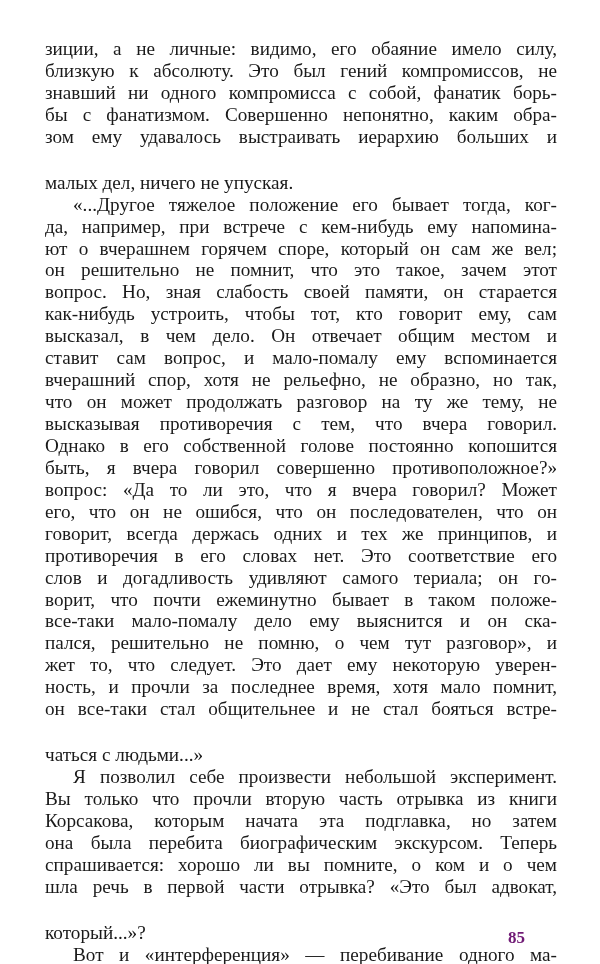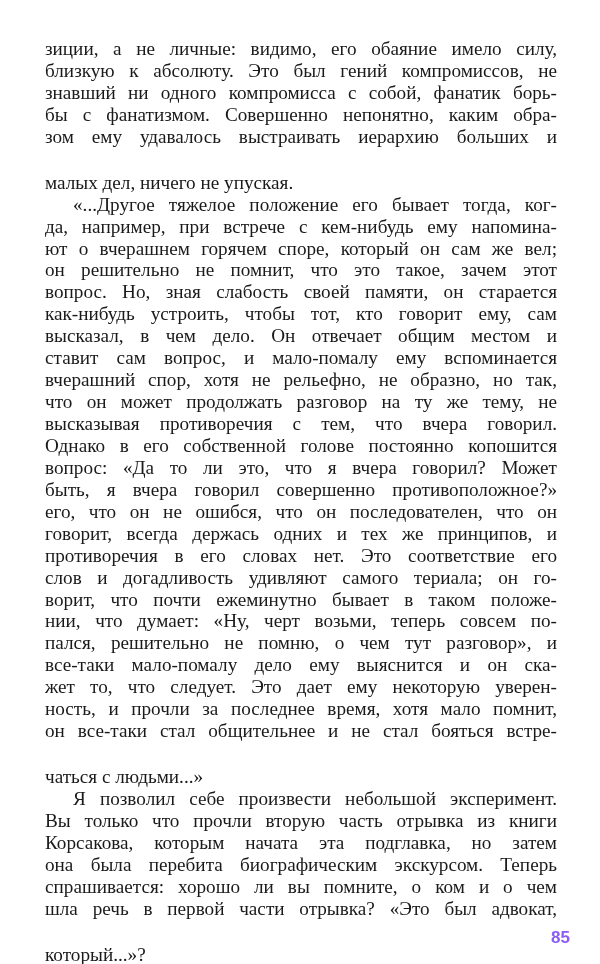--- a/index.html
+++ b/index.html
@@ -18,26 +18,26 @@
     display: block;
     white-space: nowrap;
     text-align: justify;
     text-align-last: justify;
     height: 21.95px;
   }
   .line.last { text-align-last: left; margin-top: 24px; }
   .line.indent { padding-left: 28px; }
   .page-number {
     position: absolute;
-    left: 551px;
+    left: 508px;
     top: 928px;
-    font-family: Liberation Sans, sans-serif;
+    font-family: Liberation Serif, serif;
     font-size: 17px;
     font-weight: bold;
-    color: #8b5cf6;
+    color: #701a75;
   }
 </style>
 </head>
 <body>
 
 <div class="page" id="page">
     <div>
       <span class="line">зиции, а не личные: видимо, его обаяние имело силу,</span>
       <span class="line">близкую к абсолюту. Это был гений компромиссов, не</span>
       <span class="line">знавший ни одного компромисса с собой, фанатик борь-</span>
@@ -51,30 +51,29 @@
       <span class="line">ют о вчерашнем горячем споре, который он сам же вел;</span>
       <span class="line">он решительно не помнит, что это такое, зачем этот</span>
       <span class="line">вопрос. Но, зная слабость своей памяти, он старается</span>
       <span class="line">как-нибудь устроить, чтобы тот, кто говорит ему, сам</span>
       <span class="line">высказал, в чем дело. Он отвечает общим местом и</span>
       <span class="line">ставит сам вопрос, и мало-помалу ему вспоминается</span>
       <span class="line">вчерашний спор, хотя не рельефно, не образно, но так,</span>
       <span class="line">что он может продолжать разговор на ту же тему, не</span>
       <span class="line">высказывая противоречия с тем, что вчера говорил.</span>
       <span class="line">Однако в его собственной голове постоянно копошится</span>
+      <span class="line">быть, я вчера говорил совершенно противоположное?»</span>
       <span class="line">вопрос: «Да то ли это, что я вчера говорил? Может</span>
-      <span class="line">быть, я вчера говорил совершенно противоположное?»</span>
       <span class="line">его, что он не ошибся, что он последователен, что он</span>
       <span class="line">говорит, всегда держась одних и тех же принципов, и</span>
       <span class="line">противоречия в его словах нет. Это соответствие его</span>
       <span class="line">слов и догадливость удивляют самого териала; он го-</span>
       <span class="line">ворит, что почти ежеминутно бывает в таком положе-</span>
-      <span class="line">нии, что думает: «Ну, черт возьми, теперь совсем по-</span>
+      <span class="line">все-таки мало-помалу дело ему выяснится и он ска-</span>
       <span class="line">пался, решительно не помню, о чем тут разговор», и</span>
-      <span class="line">все-таки мало-помалу дело ему выяснится и он ска-</span>
       <span class="line">жет то, что следует. Это дает ему некоторую уверен-</span>
       <span class="line">ность, и прочли за последнее время, хотя мало помнит,</span>
       <span class="line">он все-таки стал общительнее и не стал бояться встре-</span>
       <span class="line last">чаться с людьми...»</span>
     </div>
     <div>
       <span class="line indent">Я позволил себе произвести небольшой эксперимент.</span>
       <span class="line">Вы только что прочли вторую часть отрывка из книги</span>
       <span class="line">Корсакова, которым начата эта подглавка, но затем</span>
       <span class="line">она была перебита биографическим экскурсом. Теперь</span>

